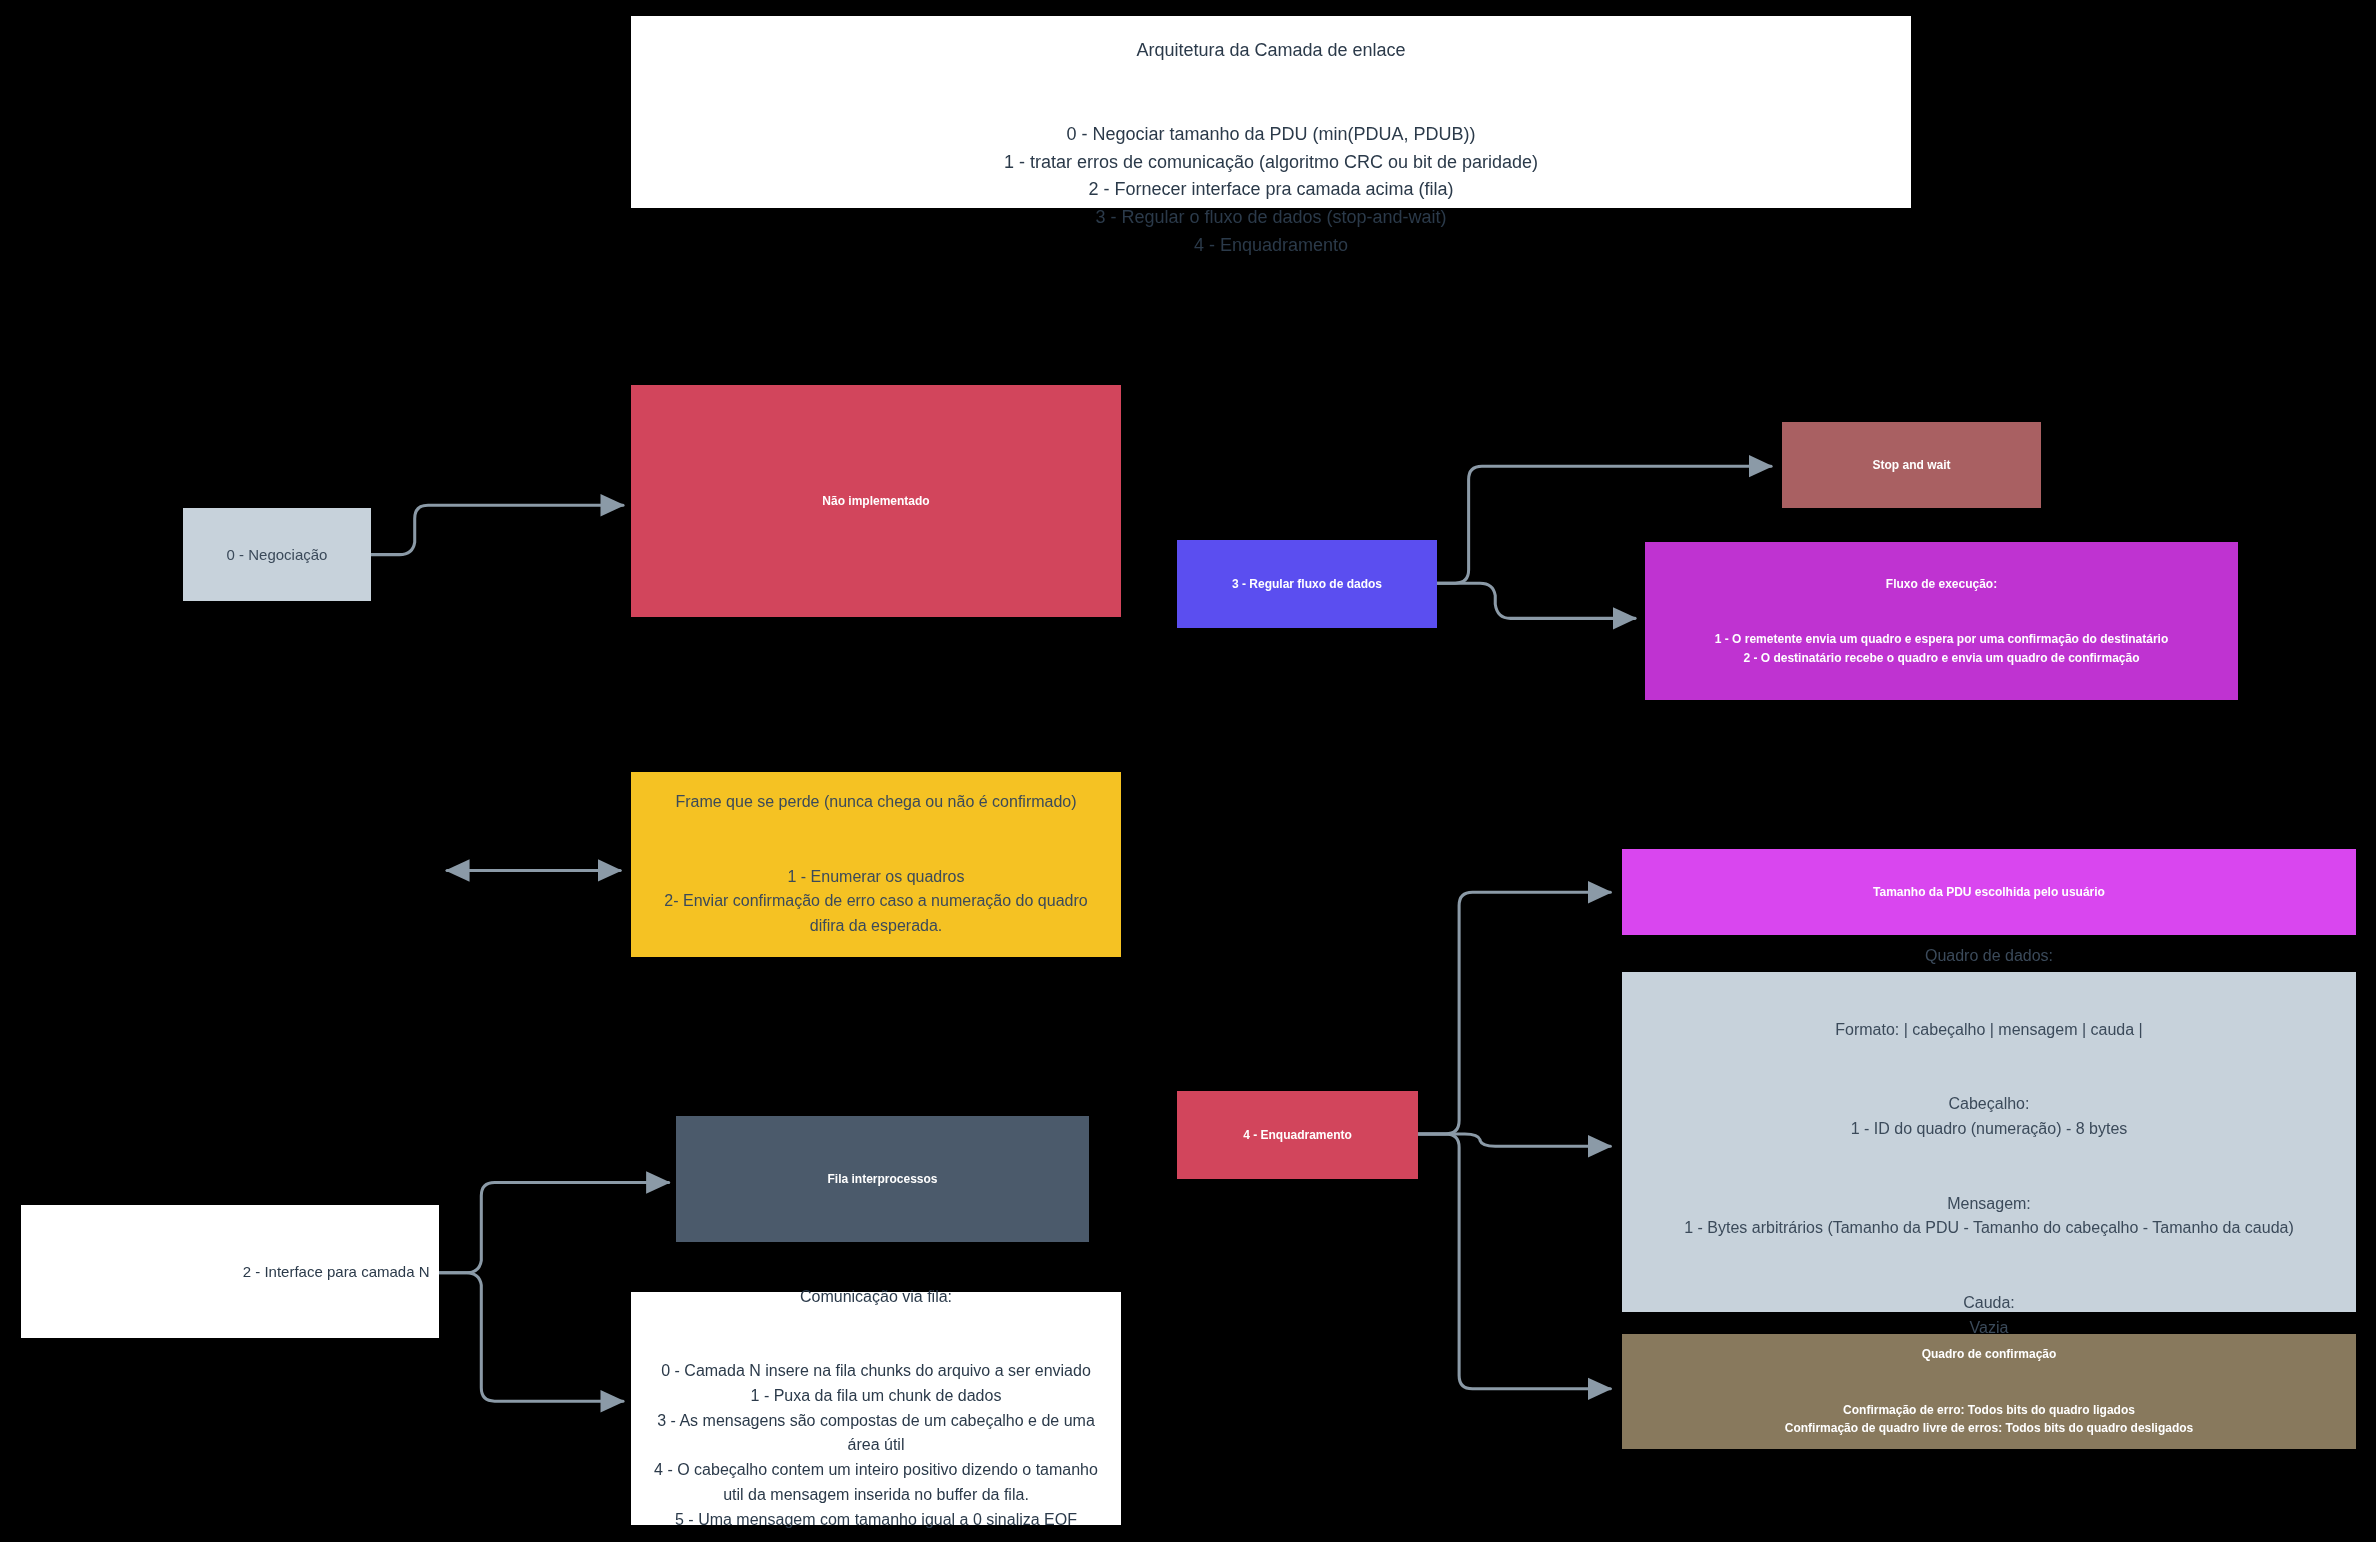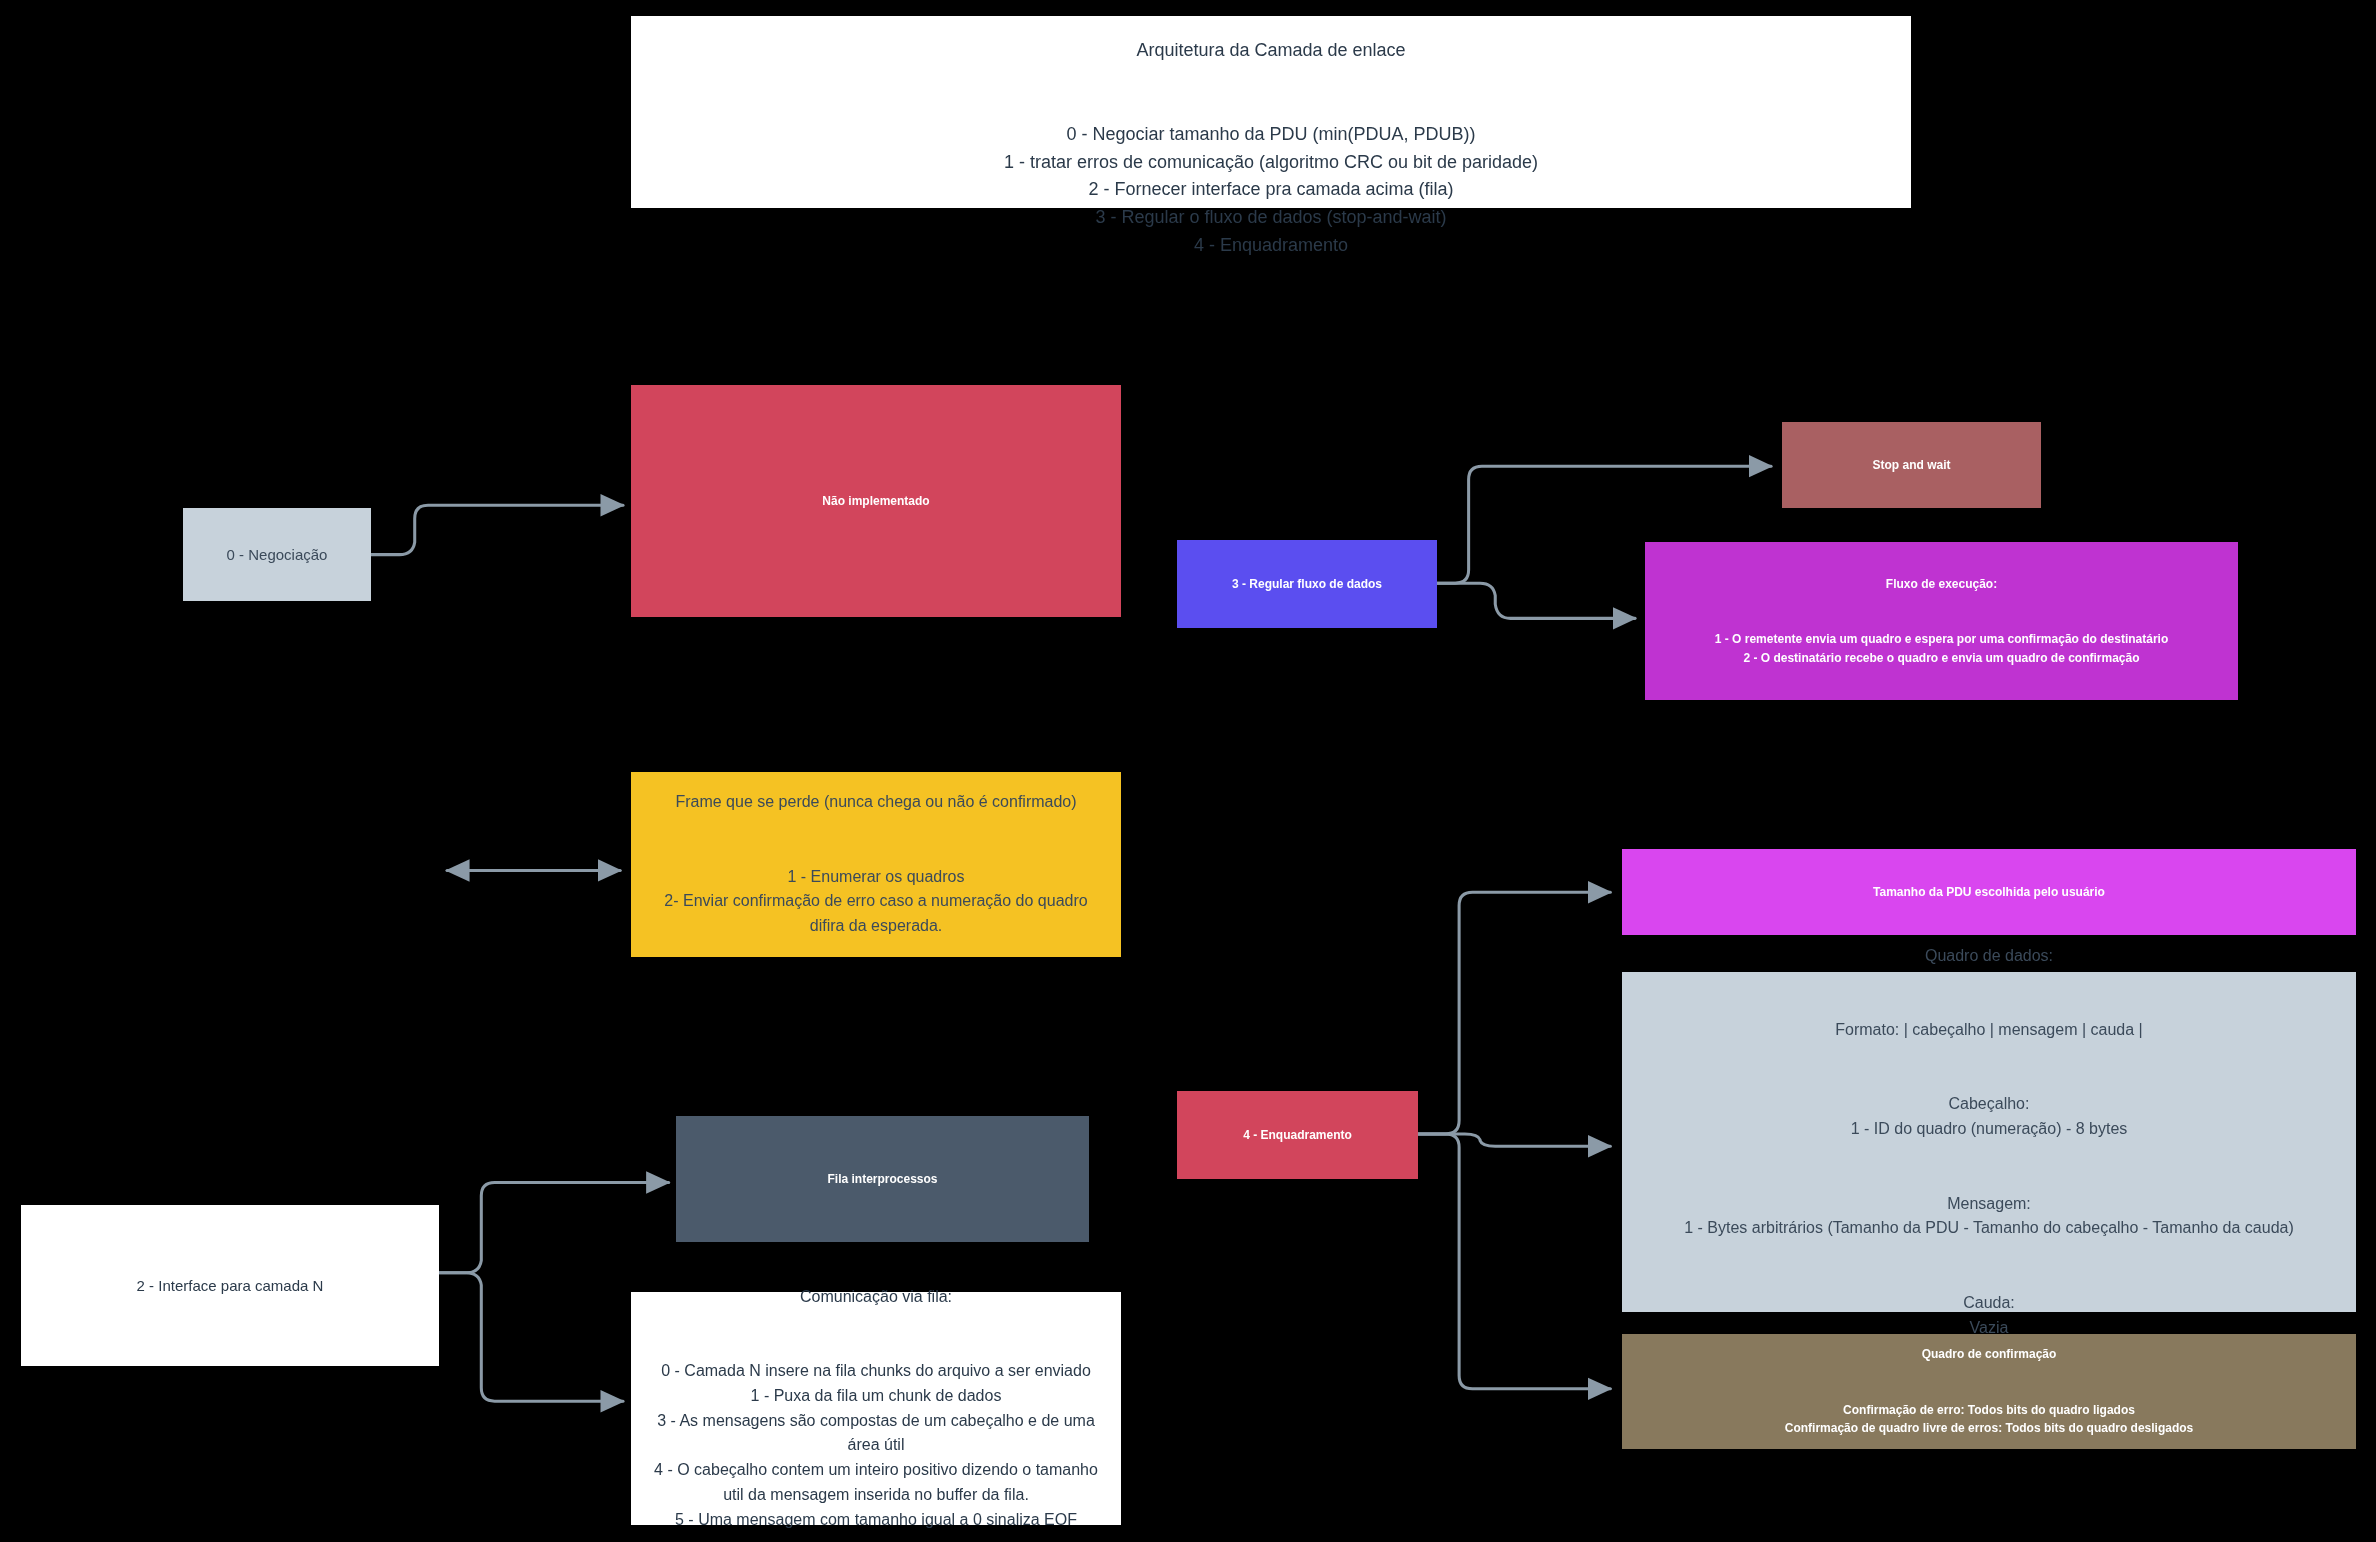--- a/index.html
+++ b/index.html
@@ -136,21 +136,21 @@
 
 
   <div class="node c-yellow fs-body" style="left:631px; top:772px; width:490px; height:185px; padding:6px 15px;justify-content:center;">
     <span class="txt">Frame que se perde (nunca chega ou não é confirmado)
 
 
 1 - Enumerar os quadros
 2- Enviar confirmação de erro caso a numeração do quadro difira da esperada.</span>
   </div>
 
-  <div class="node c-white fs-lbl-n" style="left:21px; top:1205px; width:418px; height:161px;">
+  <div class="node c-white fs-lbl-n" style="left:21px; top:1205px; width:418px; height:133px;text-align:right;">
     <span class="txt">2 - Interface para camada N</span>
   </div>
 
   <div class="node c-slate fs-lbl" style="left:676px; top:1116px; width:413px; height:126px;">
     <span class="txt">Fila interprocessos</span>
   </div>
 
   <div class="node c-white fs-body" style="left:631px; top:1292px; width:490px; height:233px; padding:0 15px;">
     <span class="txt">Comunicação via fila:
 

